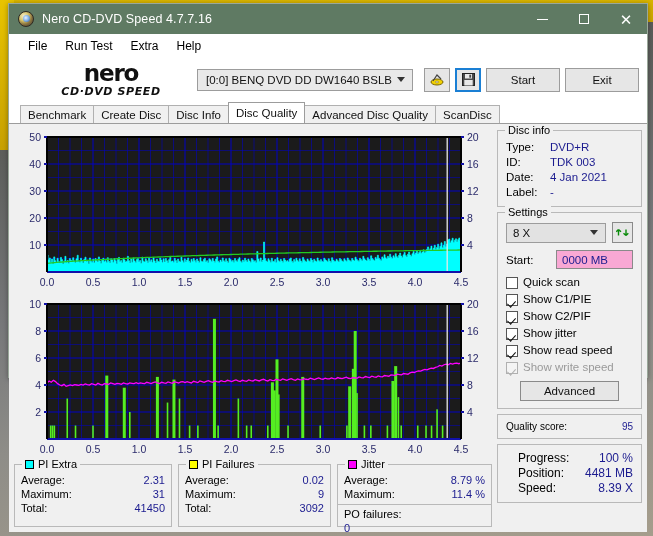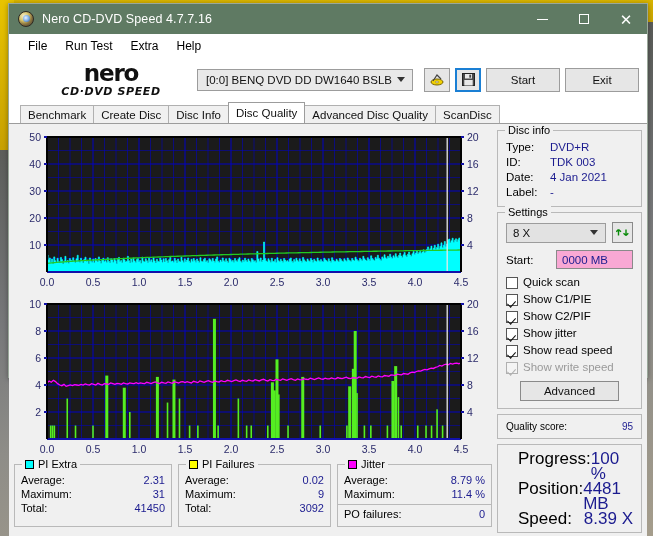--- a/index.html
+++ b/index.html
@@ -223,21 +223,21 @@
   .adv-btn {
     width: 99px; height: 20px; margin: 5px auto 1px auto;
     background: #e6e6e6; border: 1px solid #8a8a8a;
     display: flex; align-items: center; justify-content: center;
     font-size: 11.5px; color: #111;
   }
   .plainbox { border: 1px solid #b9b9b9; background: #f0f0f0; padding: 6px 8px; }
   .qrow { display: flex; justify-content: space-between; font-size: 10px; }
   .qrow .k { color: #000; }
   .qrow .v { color: #1b1b8f; }
-  .prow { display: flex; justify-content: space-between; font-size: 17px; line-height: 15px; padding-left: 12px; }
+  .prow { display: flex; justify-content: space-between; font-size: 12px; line-height: 15px; padding-left: 12px; }
   .prow .k { color: #000; }
   .prow .v { color: #1b1b8f; }
 </style>
 </head>
 <body>
 
 <div id="desktop">
   <div class="wallpaper-strip"></div>
 </div>
 
@@ -578,21 +578,21 @@
             <span>Jitter</span>
           </div>
           <div class="row">
             <span class="k">Average:</span>
             <span class="v">8.79 %</span>
           </div>
           <div class="row">
             <span class="k">Maximum:</span>
             <span class="v">11.4 %</span>
           </div>
-        <div class="po-row" style="border-top: 1px solid rgb(185, 185, 185); margin-top: 3px; padding-top: 2px; margin-left: -6px; margin-right: -6px; padding-left: 6px; padding-right: 6px;">
+        <div class="po-row" style="border-top: 1px solid rgb(185, 185, 185); margin-top: 3px; padding-top: 2px; margin-left: -6px; margin-right: -6px; padding-left: 6px; padding-right: 6px; flex-direction: column;">
               <span class="k">PO failures:</span>
               <span class="v" style="color: rgb(27, 27, 143);">0</span>
             </div>
           </div>
       </div>
     </div>
 
     <div class="rightcol">
 
       <div class="rgroup">

